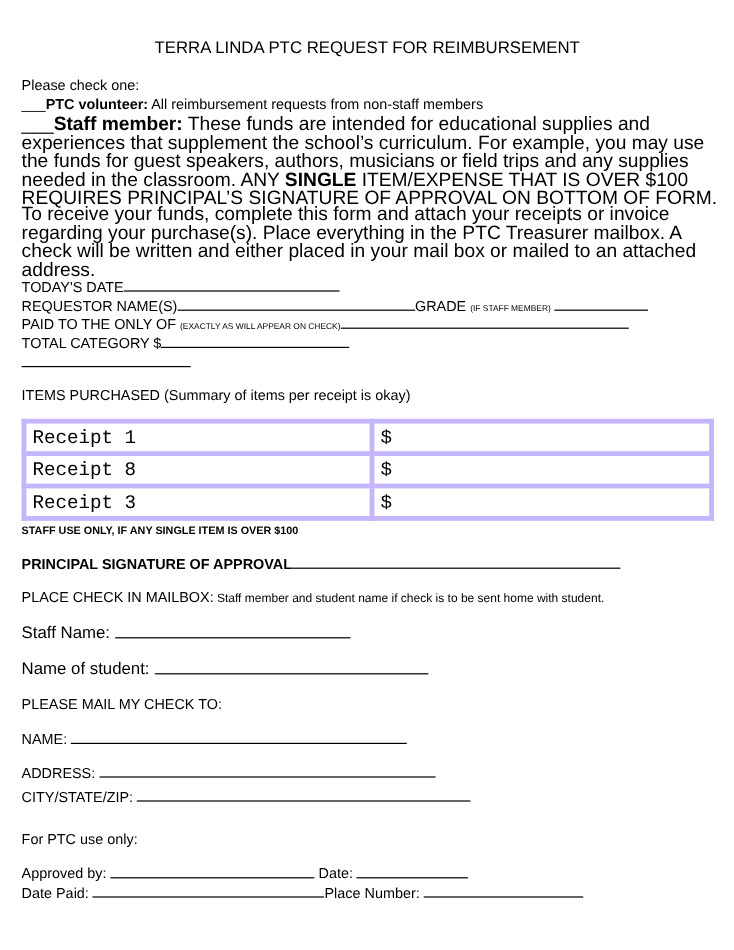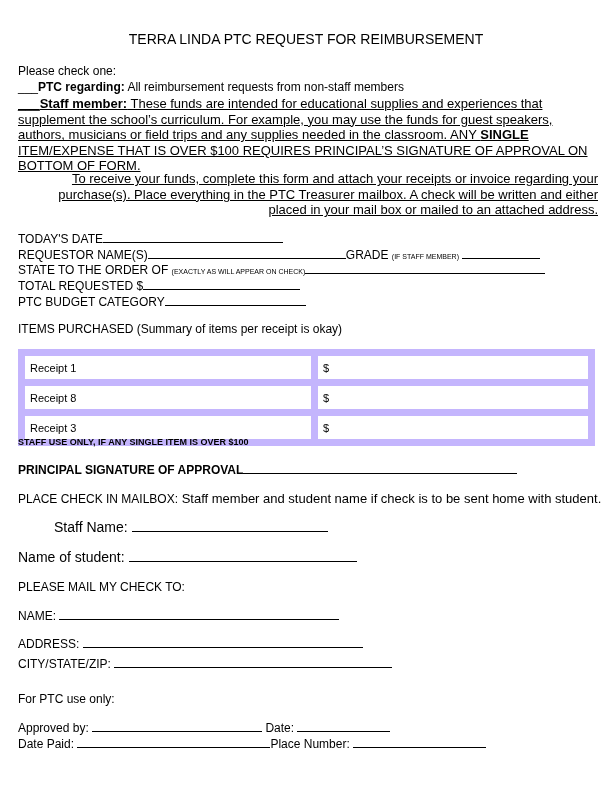--- a/index.html
+++ b/index.html
@@ -3,62 +3,62 @@
 <meta charset="utf-8">
 <style>
   html, body { margin: 0; padding: 0; background: #ffffff; }
   body { width: 612px; height: 792px; position: relative; overflow: hidden;
          font-family: "Liberation Sans", sans-serif; color: #000; }
   .abs { position: absolute; white-space: nowrap; }
   .title { left: 0; width: 612px; text-align: center; top: 31px; font-size: 14px; }
   .t12 { font-size: 12px; line-height: 15.5px; text-align: center; }
   .b { font-weight: bold; }
   .small { font-size: 7px; }
-  .para { position: absolute; left: 18px; width: 580px; font-size: 13px; line-height: 15.6px; text-decoration: underline; }
+  .para { position: absolute; left: 18px; width: 580px; font-size: 16px; line-height: 15.6px; }
   .line { display: inline-block; border-bottom: 1px solid #000; height: 11px; vertical-align: baseline; }
   table.receipts { position: absolute; left: 18px; top: 349px; width: 577px; border-collapse: collapse; }
-  table.receipts td { border: 7px solid #c4b5fd; height: 23px; padding: 0 0 0 5px; font-size: 11px; }
+  table.receipts td { border: 4px solid #c4b5fd; height: 23px; padding: 0 0 0 5px; font-size: 16px; font-family: Liberation Mono, monospace; }
   table.receipts td.c1 { width: 281px; }
   .t13 { font-size: 14px; }
 </style>
 </head>
 <body>
 
 <div class="abs title">TERRA LINDA PTC REQUEST FOR REIMBURSEMENT</div>
 
 <div class="abs t12" style="left:18px; top:64px;">Please check one:</div>
 
 <div class="abs t12" style="left:18px; top:80px;">
-  <span>___</span><span class="b">PTC regarding:</span><span> All reimbursement requests from non-staff members</span>
+  <span>___</span><span class="b">PTC volunteer:</span><span> All reimbursement requests from non-staff members</span>
 </div>
 
 <div class="para" style="top:96px;">
   <span>___</span><span class="b">Staff member:</span><span> These funds are intended for educational supplies and experiences that supplement the school’s curriculum. For example, you may use the funds for guest speakers, authors, musicians or field trips and any supplies needed in the classroom. ANY </span><span class="b">SINGLE</span><span> ITEM/EXPENSE THAT IS OVER $100 REQUIRES PRINCIPAL’S SIGNATURE OF APPROVAL ON BOTTOM OF FORM.</span>
 </div>
 
-<div class="para" style="top:171px;text-align:right;">To receive your funds, complete this form and attach your receipts or invoice regarding your purchase(s). Place everything in the PTC Treasurer mailbox. A check will be written and either placed in your mail box or mailed to an attached address.</div>
+<div class="para" style="top:171px;">To receive your funds, complete this form and attach your receipts or invoice regarding your purchase(s). Place everything in the PTC Treasurer mailbox. A check will be written and either placed in your mail box or mailed to an attached address.</div>
 
 <div class="abs t12" style="left:18px; top:231px;">
   <span>TODAY'S DATE</span><span class="line" style="width:180px;"></span>
 </div>
 
 <div class="abs t12" style="left:18px; top:247px;">
   <span>REQUESTOR NAME(S)</span><span class="line" style="width:198px;"></span><span>GRADE</span> <span class="small">(IF STAFF MEMBER)</span> <span class="line" style="width:78px;"></span>
 </div>
 
 <div class="abs t12" style="left:18px; top:262px;">
-  <span>STATE TO THE ORDER OF</span> <span class="small">(EXACTLY AS WILL APPEAR ON CHECK)</span><span class="line" style="width:240px;"></span>
+  <span>PAID TO THE ONLY OF</span> <span class="small">(EXACTLY AS WILL APPEAR ON CHECK)</span><span class="line" style="width:240px;"></span>
 </div>
 
 <div class="abs t12" style="left:18px; top:278px;">
-  <span>TOTAL REQUESTED $</span><span class="line" style="width:157px;"></span>
+  <span>TOTAL CATEGORY $</span><span class="line" style="width:157px;"></span>
 </div>
 
 <div class="abs t12" style="left:18px; top:294px;">
-  <span>PTC BUDGET CATEGORY</span><span class="line" style="width:141px;"></span>
+  <span class="line" style="width:141px;"></span>
 </div>
 
 <div class="abs t12" style="left:18px; top:322px;">ITEMS PURCHASED (Summary of items per receipt is okay)</div>
 
 <table class="receipts">
   <tbody>
       <tr>
     <td class="c1">Receipt 1</td>
     <td>$</td>
   </tr>
@@ -73,24 +73,24 @@
 </tbody>
   </table>
 
 <div class="abs b" style="left:18px; top:437px; font-size:9px;">STAFF USE ONLY, IF ANY SINGLE ITEM IS OVER $100</div>
 
 <div class="abs t12 b" style="left:18px; top:462px;">
   <span>PRINCIPAL SIGNATURE OF APPROVAL</span><span class="line" style="width:274px;"></span>
 </div>
 
 <div class="abs" style="left:18px; top:491px; font-size:12px;">
-  <span>PLACE CHECK IN MAILBOX:</span><span style="font-size:13px;text-align:right;"> Staff member and student name if check is to be sent home with student.</span>
+  <span>PLACE CHECK IN MAILBOX:</span><span style="font-size:10px;text-align:right;"> Staff member and student name if check is to be sent home with student.</span>
 </div>
 
-<div class="abs t13" style="left:18px; top:519px;margin-left:36px;">
+<div class="abs t13" style="left:18px; top:519px;">
   <span>Staff Name:</span> <span class="line" style="width:196px; height:12px;"></span>
 </div>
 
 <div class="abs t13" style="left:18px; top:549px;">
   <span>Name of student:</span> <span class="line" style="width:228px; height:12px;"></span>
 </div>
 
 <div class="abs t12" style="left:18px; top:580px;">PLEASE MAIL MY CHECK TO:</div>
 
 <div class="abs t12" style="left:18px; top:608px;">

